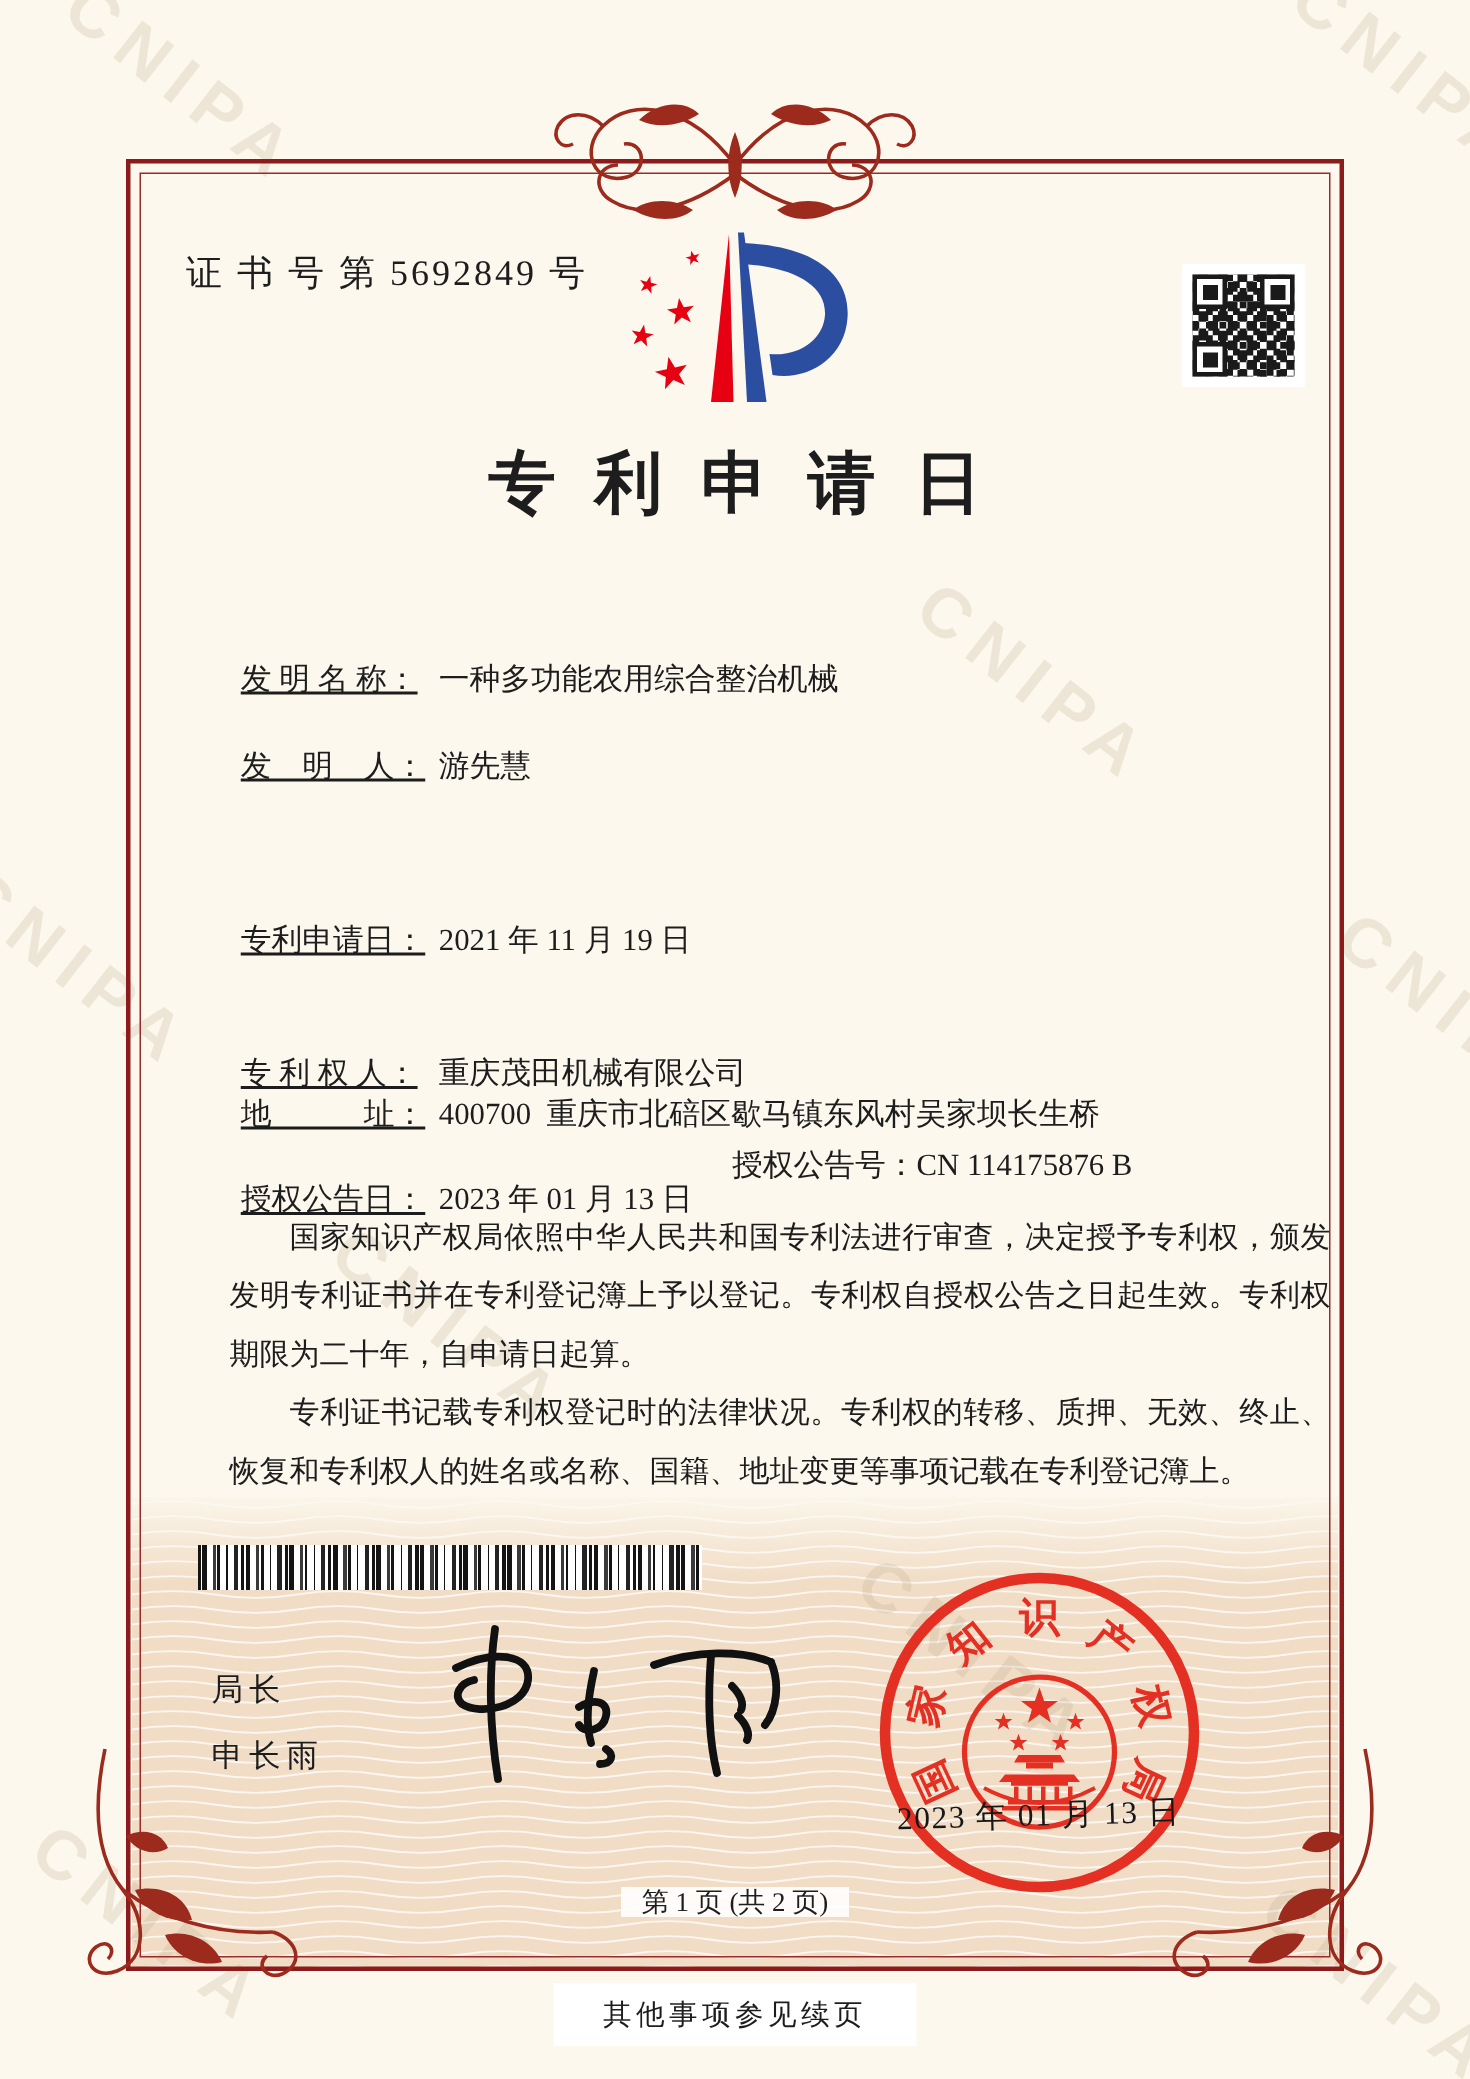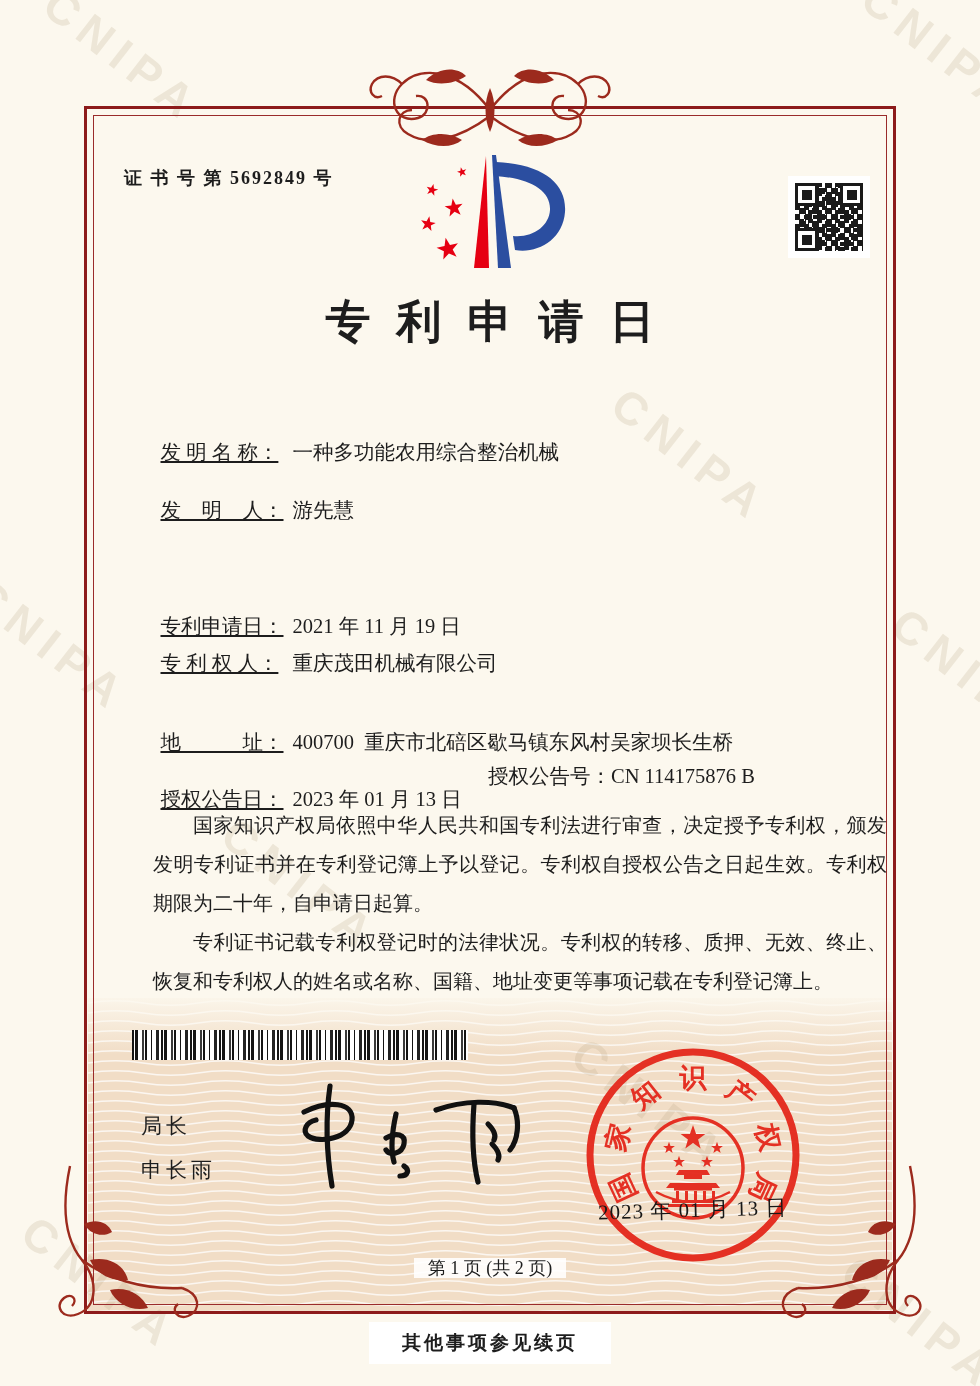--- a/index.html
+++ b/index.html
@@ -12,21 +12,21 @@
       font-size:46px;letter-spacing:9px;color:rgba(178,158,126,0.20);transform:rotate(38deg);
       white-space:nowrap;user-select:none;}
 
   
   .band{left:88px;top:998px;width:804px;height:316px;}
 
   
   .frame-outer{left:84px;top:106px;width:812px;height:1208px;border:3px solid #8d1b1b;box-sizing:border-box;}
   .frame-inner{left:93px;top:115px;width:794px;height:1190px;border:1px solid #9a2b2b;box-sizing:border-box;}
 
-  .cert-no{left:124px;top:166px;font-size:18px;letter-spacing:2px;font-weight:bold;}
+  .cert-no{left:124px;top:166px;font-size:24px;letter-spacing:2px;}
 
   .qr{left:788px;top:176px;width:82px;height:82px;background:#ffffff;}
   .qr .modules{position:absolute;inset:7px;background:
       repeating-conic-gradient(#1a1a1a 0% 25%, transparent 0% 50%) 0px 0px/9px 9px,
       repeating-conic-gradient(#1a1a1a 0% 25%, transparent 0% 50%) 4px 5px/13px 13px;
       background-color:#fff;}
   .finder{position:absolute;width:17px;height:17px;border:3px solid #1a1a1a;background:#fff;box-sizing:content-box;}
   .finder::after{content:"";position:absolute;inset:3.5px;background:#1a1a1a;}
   .f-tl{left:7px;top:7px}.f-tr{right:7px;top:7px}.f-bl{left:7px;bottom:7px}
 
@@ -49,21 +49,21 @@
   .sig-title{left:141px;top:1112px;font-size:21px;letter-spacing:4px;}
   .sig-name{left:141px;top:1156px;font-size:21px;letter-spacing:4px;}
   .sig-script{left:268px;top:1078px;}
 
   .seal{left:578px;top:1040px;opacity:0.95;}
   .seal-date{left:598px;top:1196px;font-size:21px;letter-spacing:1px;color:#171717;transform:rotate(-1.5deg);z-index:6;}
 
   .page-info{left:84px;top:1256px;width:812px;text-align:center;font-size:18px;z-index:5;}
   .page-info span{background:rgba(255,255,255,0.88);padding:0 14px;}
   .continuation{left:50%;top:1322px;transform:translateX(-50%);background:#ffffff;
-                padding:8px 33px;font-size:19px;letter-spacing:3px;z-index:5;font-weight:bold;}
+                padding:8px 33px;font-size:19px;letter-spacing:3px;z-index:5;}
 
   svg{display:block;}
 </style>
 </head>
 <body>
 
 <div class="page">
 
   <svg class="abs band" width="804" height="316">
     <defs>
@@ -146,21 +146,21 @@
 
   <div class="frow" style="top:415px">
     <span class="flabel">发 明 名 称：</span><span class="fval">一种多功能农用综合整治机械</span>
   </div>
   <div class="frow" style="top:473px">
     <span class="flabel">发　明　人：</span><span class="fval">游先慧</span>
   </div>
   <div class="frow" style="top:589px">
     <span class="flabel">专利申请日：</span><span class="fval">2021 年 11 月 19 日</span>
   </div>
-  <div class="frow" style="top:626px">
+  <div class="frow" style="top:678px">
     <span class="flabel">专 利 权 人：</span><span class="fval">重庆茂田机械有限公司</span>
   </div>
   <div class="frow" style="top:705px">
     <span class="flabel">地　　　址：</span><span class="fval">400700  重庆市北碚区歇马镇东风村吴家坝长生桥</span>
   </div>
   <div class="frow" style="top:762px;width:740px">
     <span class="flabel">授权公告日：</span><span class="fval">2023 年 01 月 13 日</span>
     <span class="grant2"><span>授权公告号：</span><span>CN 114175876 B</span></span>
   </div>
 

